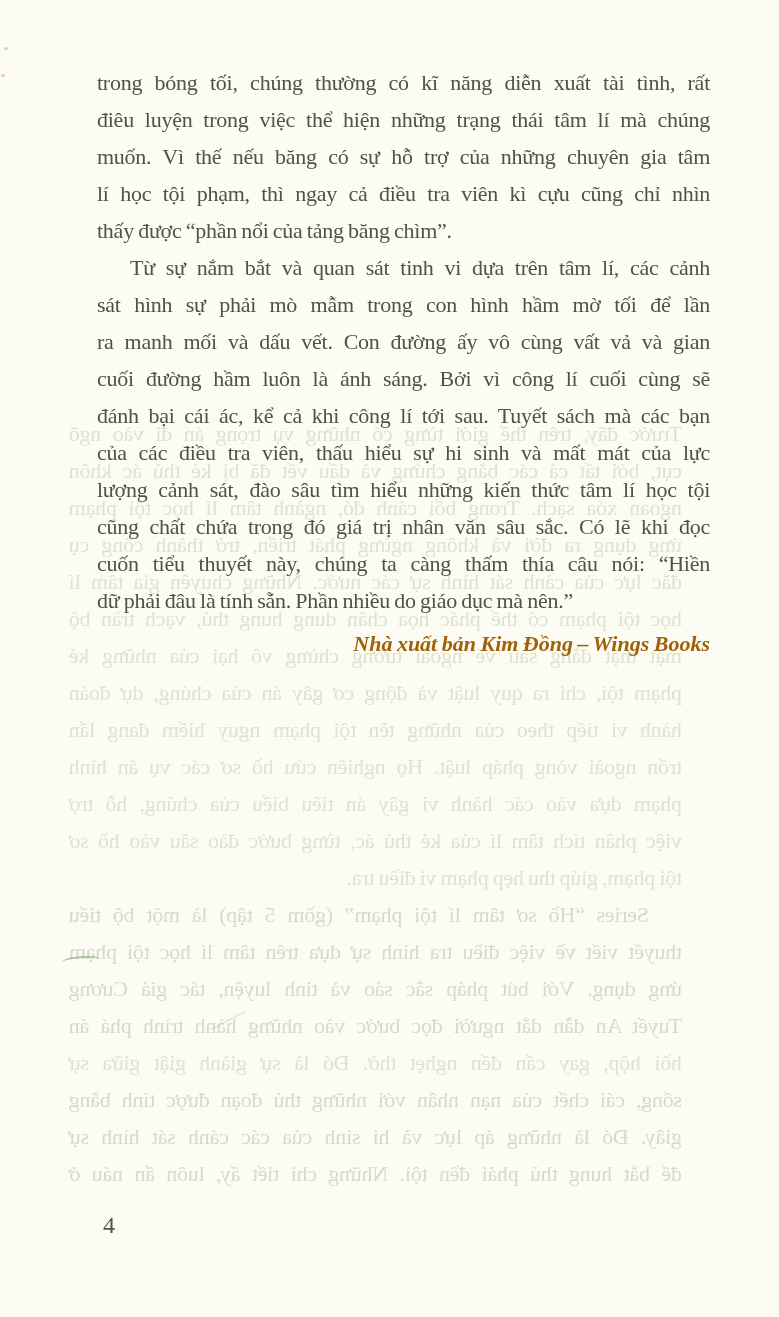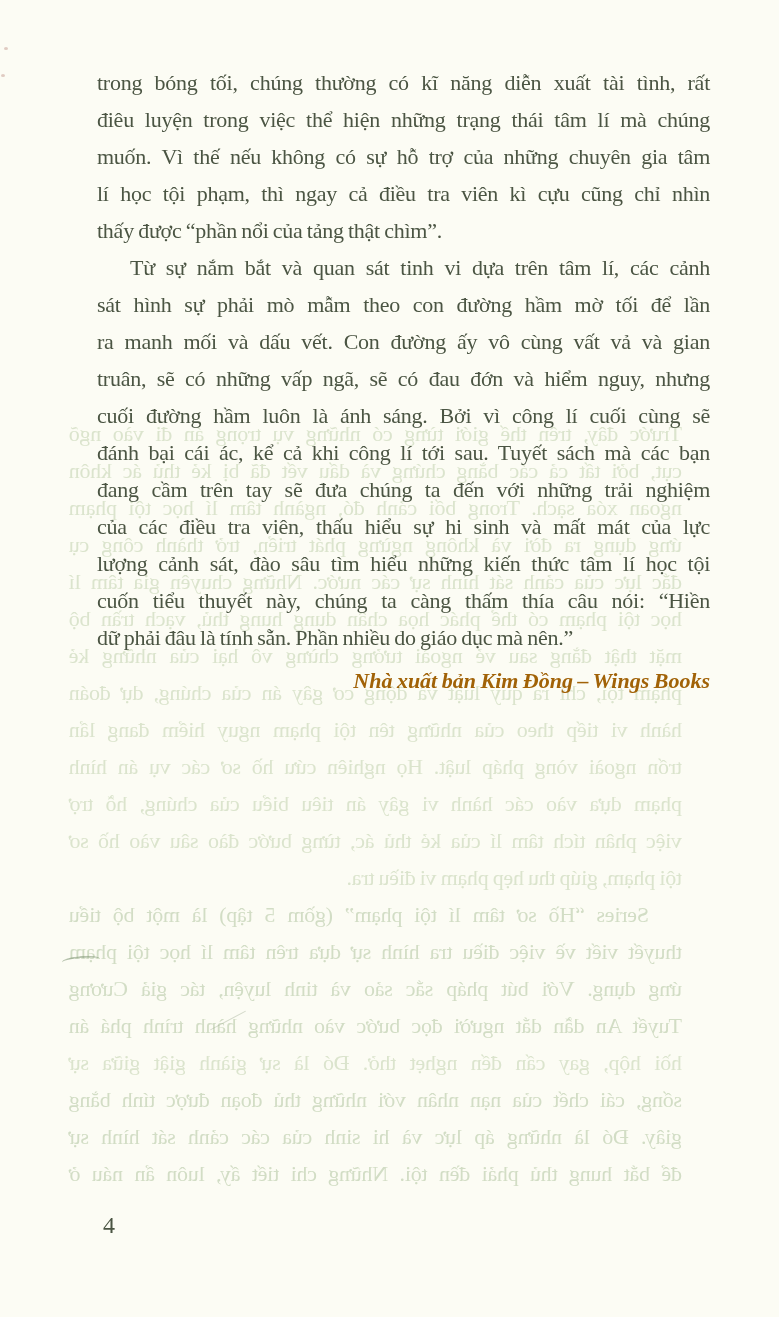--- a/index.html
+++ b/index.html
@@ -124,32 +124,31 @@
       <div class="line">hồi hộp, gay cấn đến nghẹt thở. Đó là sự giành giật giữa sự</div>
       <div class="line dark">sống, cái chết của nạn nhân với những thủ đoạn được tính bằng</div>
       <div class="line dark">giây. Đó là những áp lực và hi sinh của các cảnh sát hình sự</div>
       <div class="line dark">để bắt hung thủ phải đền tội. Những chi tiết ấy, luôn ẩn náu ở</div>
     </div>
 
   <div class="text-block">
     <div>
         <div class="line">trong bóng tối, chúng thường có kĩ năng diễn xuất tài tình, rất</div>
         <div class="line">điêu luyện trong việc thể hiện những trạng thái tâm lí mà chúng</div>
-        <div class="line">muốn. Vì thế nếu không có sự hỗ trợ của những chuyên gia tâm</div>
+        <div class="line">muốn. Vì thế nếu băng có sự hỗ trợ của những chuyên gia tâm</div>
         <div class="line">lí học tội phạm, thì ngay cả điều tra viên kì cựu cũng chỉ nhìn</div>
-        <div class="line last">thấy được “phần nổi của tảng thật chìm”.</div>
+        <div class="line last">thấy được “phần nổi của tảng băng chìm”.</div>
         <div class="line indent">Từ sự nắm bắt và quan sát tinh vi dựa trên tâm lí, các cảnh</div>
-        <div class="line">sát hình sự phải mò mẫm theo con đường hầm mờ tối để lần</div>
+        <div class="line">sát hình sự phải mò mẫm trong con hình hầm mờ tối để lần</div>
         <div class="line">ra manh mối và dấu vết. Con đường ấy vô cùng vất vả và gian</div>
-        <div class="line">truân, sẽ có những vấp ngã, sẽ có đau đớn và hiểm nguy, nhưng</div>
         <div class="line">cuối đường hầm luôn là ánh sáng. Bởi vì công lí cuối cùng sẽ</div>
         <div class="line">đánh bại cái ác, kể cả khi công lí tới sau. Tuyết sách mà các bạn</div>
-        <div class="line">đang cầm trên tay sẽ đưa chúng ta đến với những trải nghiệm</div>
         <div class="line">của các điều tra viên, thấu hiểu sự hi sinh và mất mát của lực</div>
         <div class="line">lượng cảnh sát, đào sâu tìm hiểu những kiến thức tâm lí học tội</div>
+        <div class="line">cũng chất chứa trong đó giá trị nhân văn sâu sắc. Có lẽ khi đọc</div>
         <div class="line">cuốn tiểu thuyết này, chúng ta càng thấm thía câu nói: “Hiền</div>
         <div class="line last">dữ phải đâu là tính sẵn. Phần nhiều do giáo dục mà nên.”</div>
       </div>
     <div class="signature">Nhà xuất bản Kim Đồng – Wings Books</div>
   </div>
 
   <div class="page-number">4</div>
 
   <div class="scratch-1"></div>
   <div class="scratch-2"></div>

